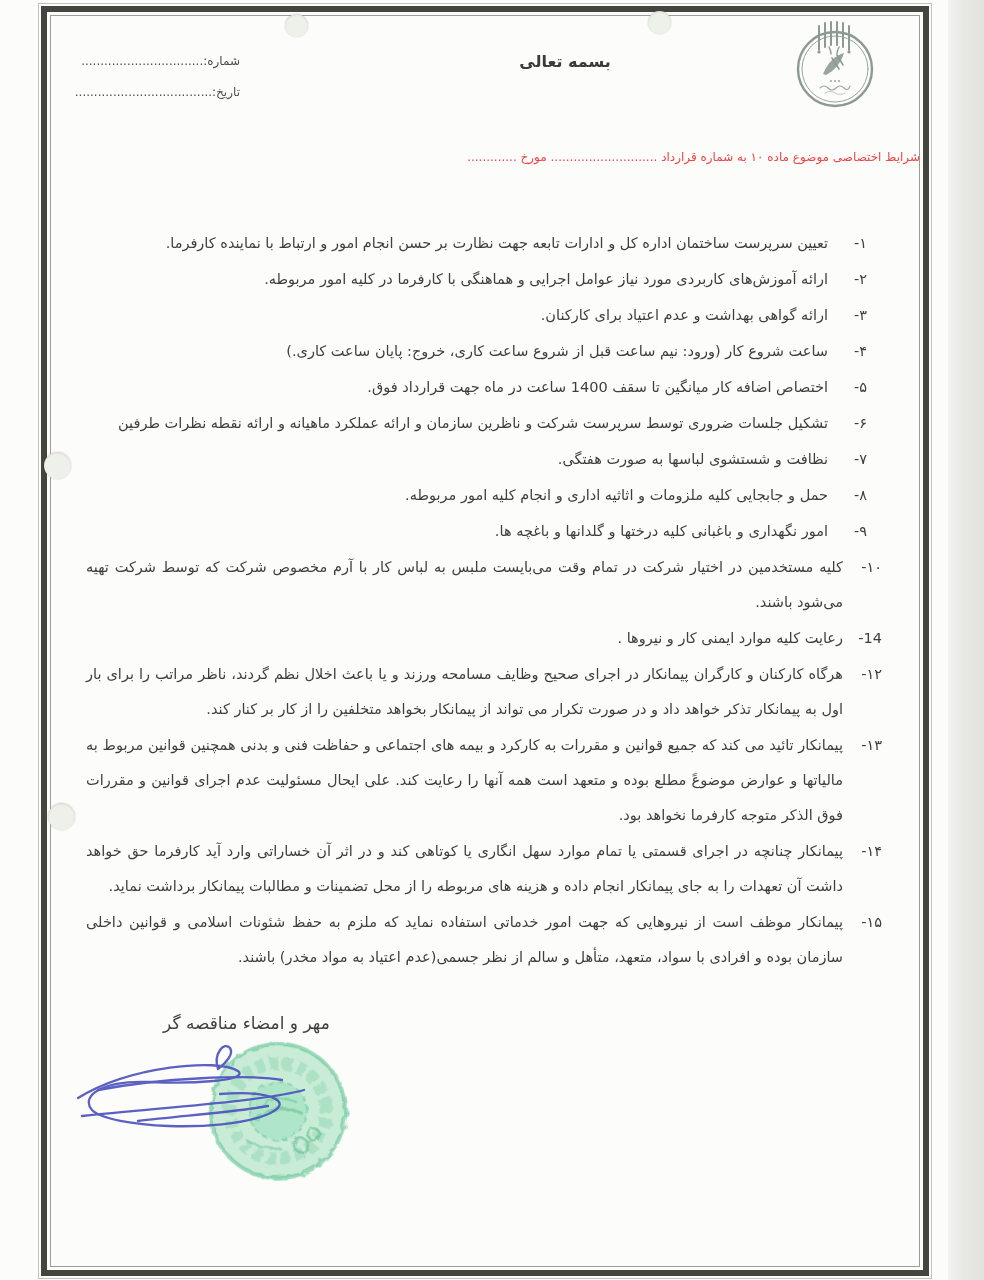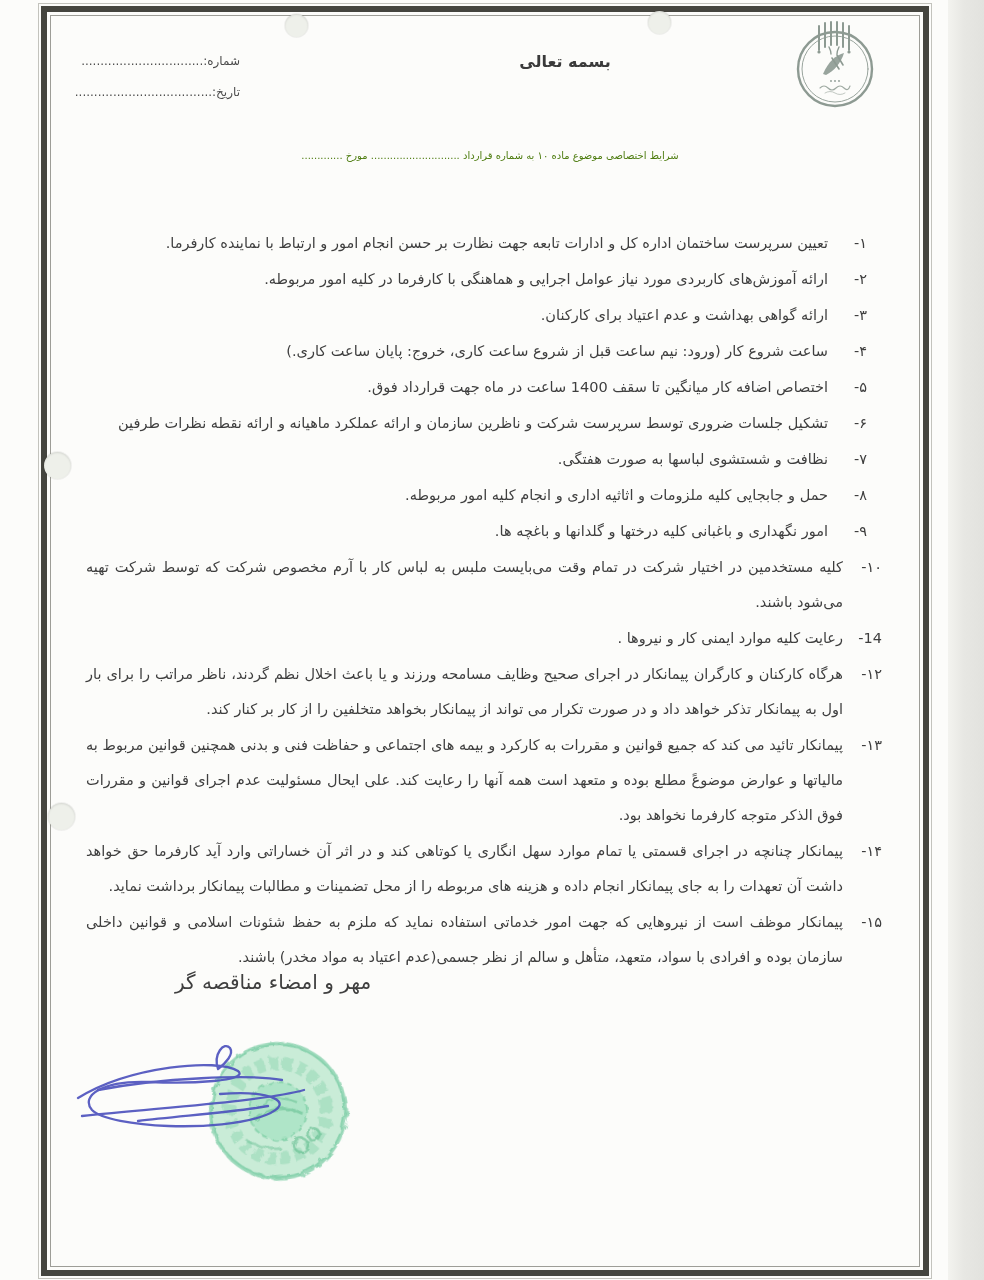--- a/index.html
+++ b/index.html
@@ -19,32 +19,32 @@
   
   .hole{position:absolute; border-radius:50%; background:#eef0ea;
     box-shadow: inset 0 1px 2px rgba(0,0,0,.10), 0 0 0 1px rgba(0,0,0,.05); z-index:5;}
   
   .meta{position:absolute; left:80px; top:46px; width:160px; direction:rtl;
     font-size:12px; color:#4c4c4c; line-height:31px; white-space:nowrap; letter-spacing:.2px;}
   .besmellah{position:absolute; left:480px; top:52px; width:170px; text-align:center;
     font-size:16px; font-weight:bold; color:#3a3a3a; direction:rtl;}
   .logo{position:absolute; left:792px; top:20px; width:86px; height:90px;}
   
-  .doc-title{position:absolute; left:60px; top:150px; width:860px; text-align:center;
-    direction:rtl; font-size:10px; color:#4d7c0f; letter-spacing:.1px;}
+  .doc-title{position:absolute; left:60px; top:150px; width:860px; 
+    direction:rtl; font-size:12px; color:#ef4444; letter-spacing:.1px;}
   
   .doc-list{position:absolute; left:86px; top:226px; width:796px; direction:rtl;
     font-size:14.5px; line-height:35px; color:#3e3e3e;}
   .row{display:flex; column-gap:7px; margin-bottom:1px;}
   .row.single{padding-right:15px;}
   .row .marker{flex:0 0 32px; text-align:right; white-space:nowrap;}
   .row .txt{flex:1; text-align:justify;}
   
-  .stamp-caption{position:absolute; left:163px; top:970px; direction:rtl;
-    font-size:20px; color:#3f3f3f;margin-left:12px;}
+  .stamp-caption{position:absolute; left:163px; top:1013px; direction:rtl;
+    font-size:17px; color:#3f3f3f;}
   .stamp{position:absolute; left:202px; top:1035px; width:152px; height:152px;}
   .signature{position:absolute; left:68px; top:1036px; width:250px; height:120px; z-index:3;}
 </style>
 </head>
 <body>
 
 <div class="canvas">
 
   <div class="scan-edge-right"></div>
 

